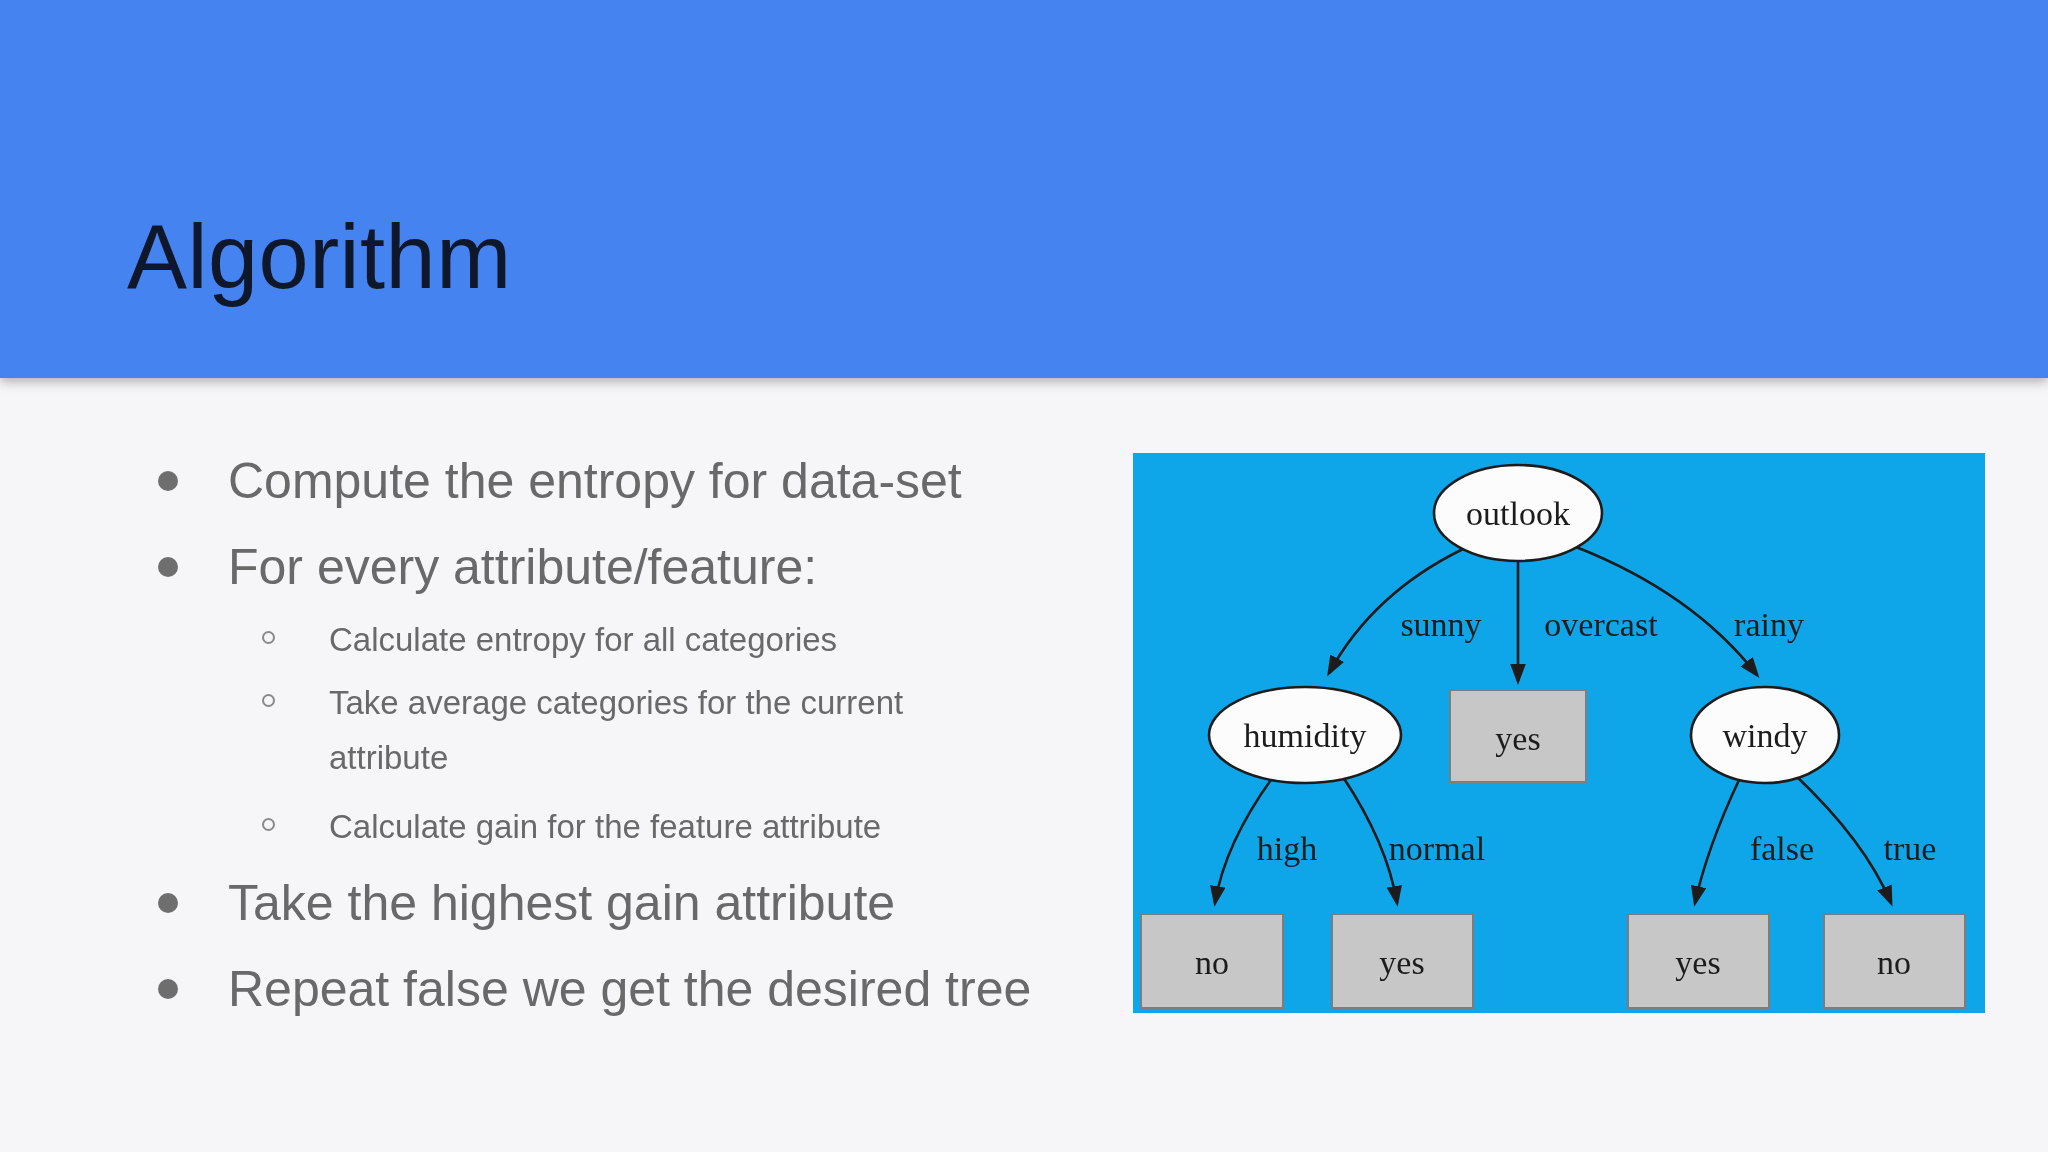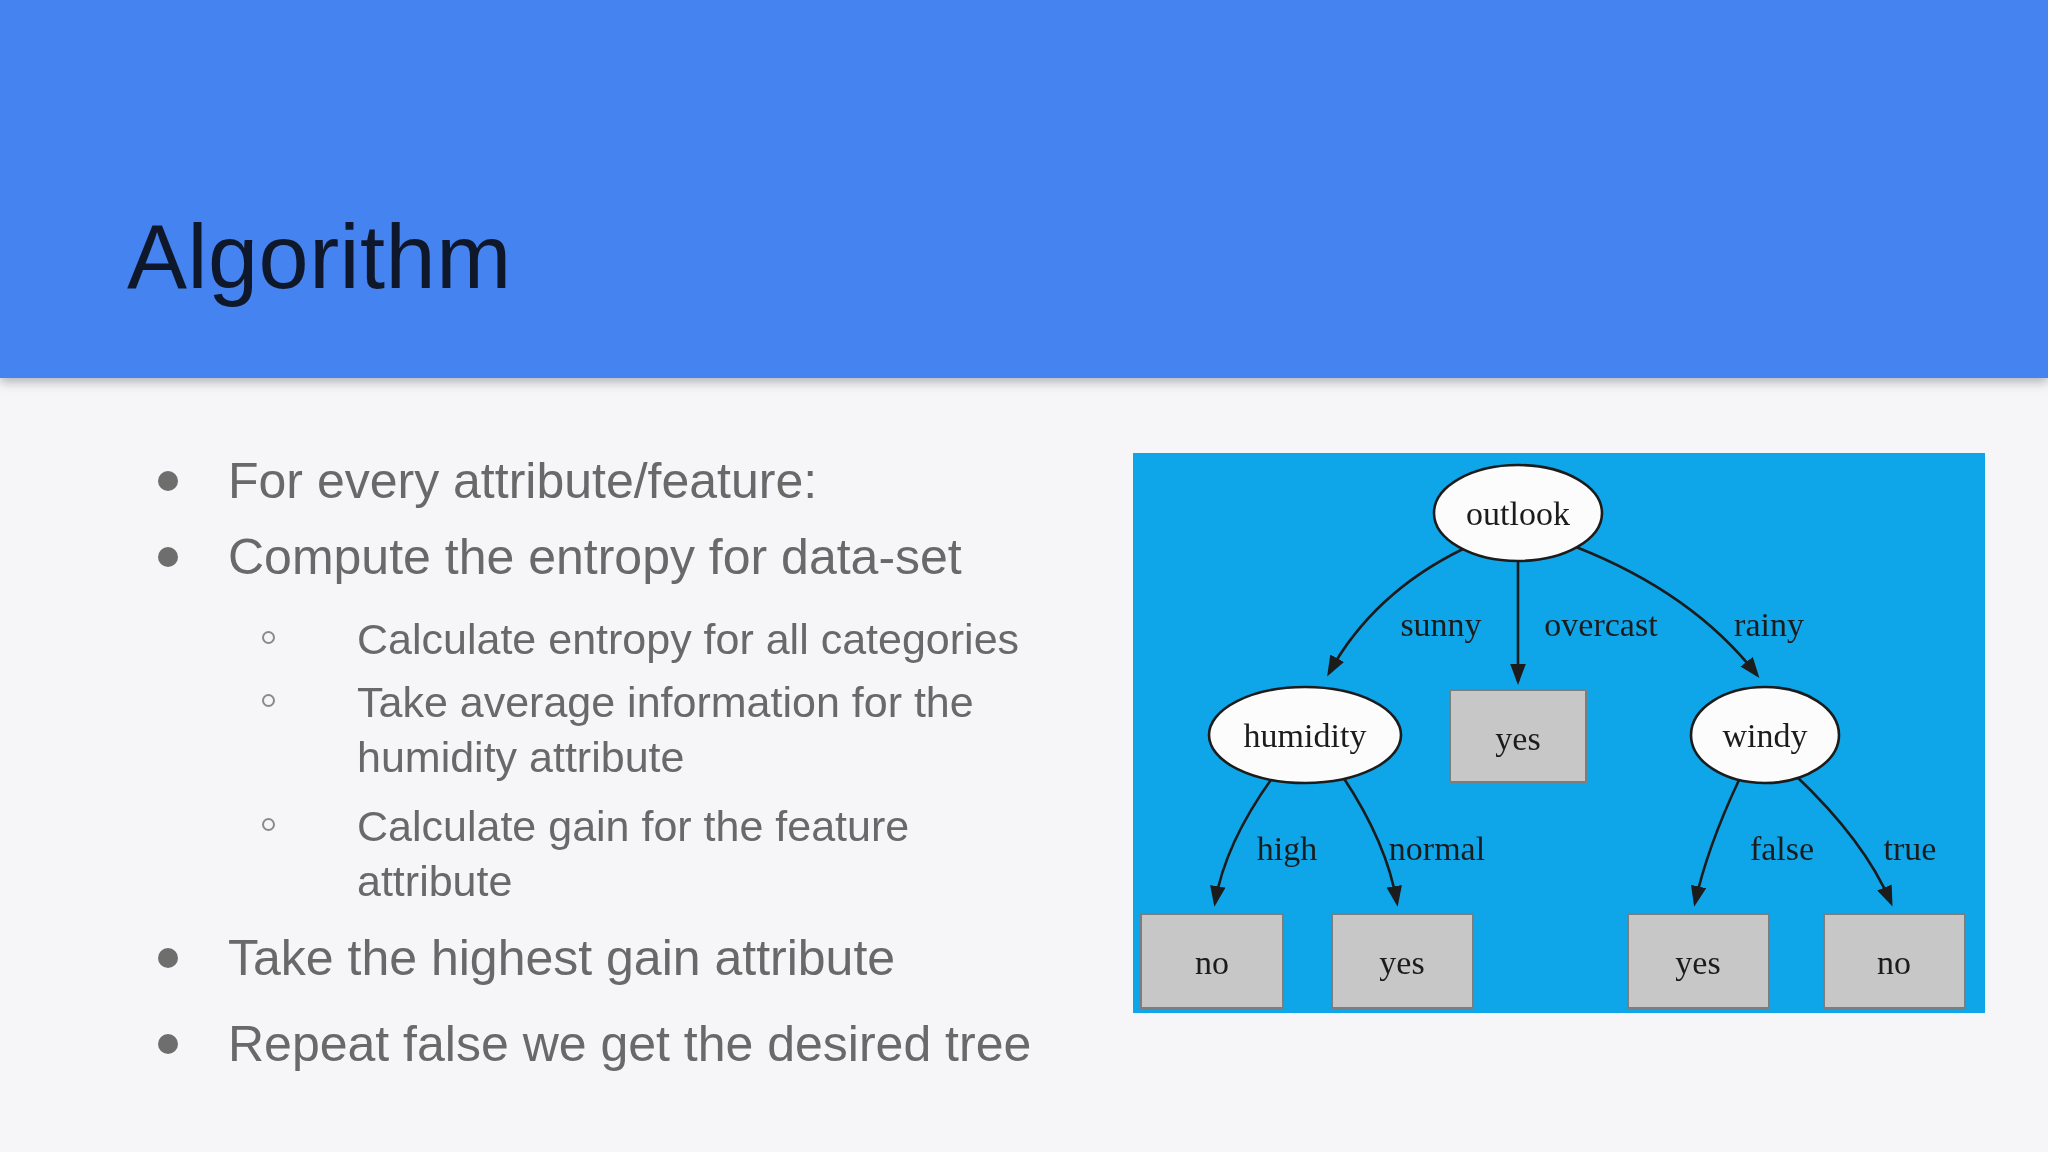--- a/index.html
+++ b/index.html
@@ -13,21 +13,21 @@
   }
   .slide-title {
     position:absolute; left:127px; top:208px;
     font-size:90px; line-height:1.1; font-weight:400; color:#0f172a;
     letter-spacing:0.5px;
   }
 
   .bullet-list { position:absolute; left:0; top:450px; width:1120px; }
   .li { display:flex; align-items:flex-start; color:#696969; }
   .l1 { padding-left:158px; font-size:50px; line-height:62px; margin-bottom:24px; }
-  .l2 { padding-left:262px; font-size:43px; line-height:55px; margin-bottom:8px;gap:28px; }
+  .l2 { padding-left:262px; font-size:33px; line-height:55px; margin-bottom:8px; }
   .mbs { margin-bottom:14px; }
   .mbl { margin-bottom:14px; }
   .mbx { margin-bottom:18px; }
   .dot1 {
     flex:none; width:20px; height:20px; border-radius:50%;
     background:#6e6e6e; margin-top:21px;
   }
   .dot2 {
     flex:none; width:13px; height:13px; border-radius:50%;
     border:2.5px solid #8a8a8a; background:transparent; margin-top:19px;
@@ -51,35 +51,35 @@
 </head>
 <body>
 
 <div>
 
   <div class="slide-header">
     <div class="slide-title">Algorithm</div>
   </div>
 
   <div class="bullet-list">
+    <div class="li l1">
+      <span class="dot1"></span>
+      <span class="txt">Compute the entropy for data-set</span>
+    </div>
     <div class="li l1 mbs">
       <span class="dot1"></span>
       <span class="txt">For every attribute/feature:</span>
-    </div>
-    <div class="li l1">
-      <span class="dot1"></span>
-      <span class="txt">Compute the entropy for data-set</span>
     </div>
     <div class="li l2">
       <span class="dot2"></span>
       <span class="txt">Calculate entropy for all categories</span>
     </div>
     <div class="li l2 mbl">
       <span class="dot2"></span>
-      <span class="txt">Take average information for the humidity attribute</span>
+      <span class="txt">Take average categories for the current attribute</span>
     </div>
     <div class="li l2 mbx">
       <span class="dot2"></span>
       <span class="txt">Calculate gain for the feature attribute</span>
     </div>
     <div class="li l1">
       <span class="dot1"></span>
       <span class="txt">Take the highest gain attribute</span>
     </div>
     <div class="li l1">

